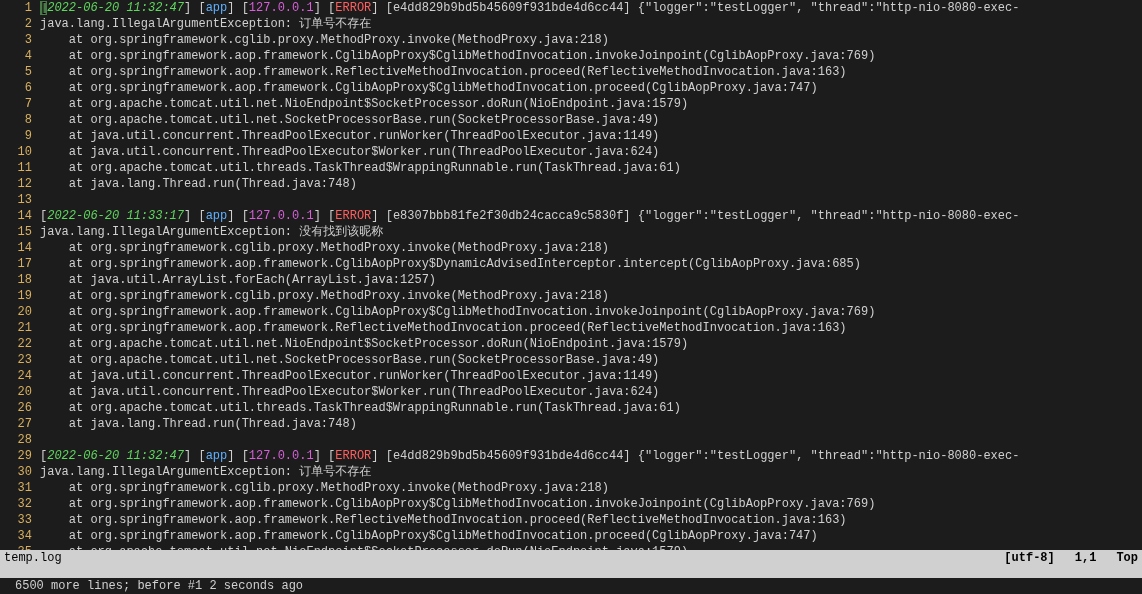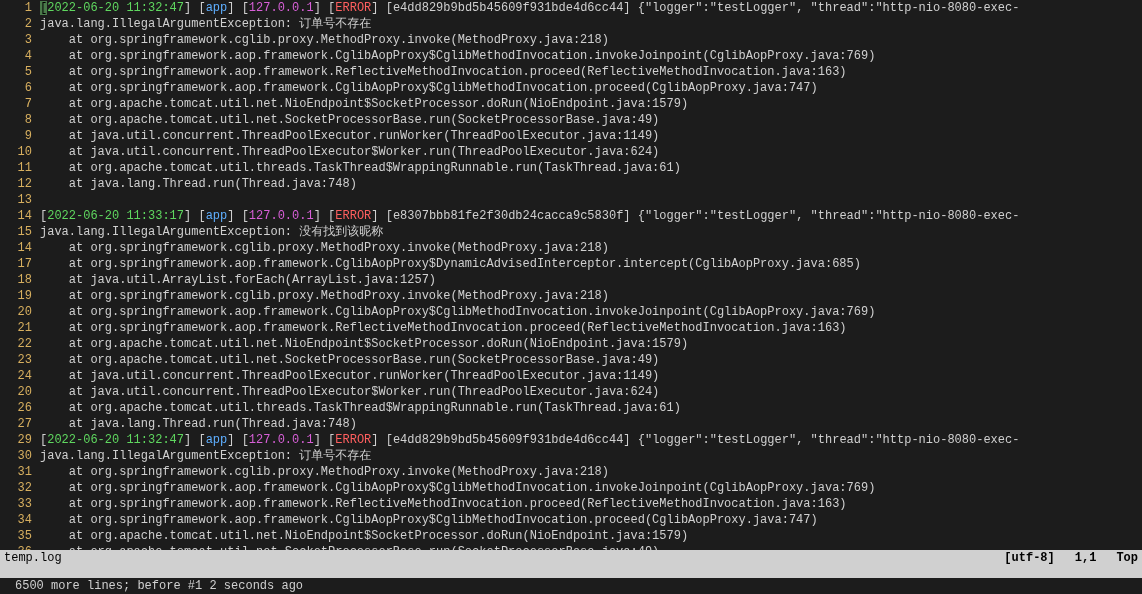--- a/index.html
+++ b/index.html
@@ -35,21 +35,21 @@
       text-align: right;
       padding-right: 8px;
       color: #d7af5f;
       flex-shrink: 0;
     }
     .line-content {
       flex: 1;
       white-space: pre;
     }
     .bracket { color: #d0d0d0; }
-    .timestamp { color: #5fd75f; }
+    .timestamp { color: #5fd75f; font-style: italic; }
     .app { color: #5fafff; }
     .ip { color: #d75fd7; }
     .error { color: #ff5f5f; font-family: Liberation Mono, monospace; }
     .hash { color: #d0d0d0; }
     .json { color: #d0d0d0; }
     .cursor {
       background-color: #4a7a4a;
       color: #000;
     }
     .statusbar {
@@ -175,20 +175,24 @@
           <span class="line-num">20</span>
           <span class="line-content">    at java.util.concurrent.ThreadPoolExecutor$Worker.run(ThreadPoolExecutor.java:624)</span>
         </div>
         <div class="line">
           <span class="line-num">26</span>
           <span class="line-content">    at org.apache.tomcat.util.threads.TaskThread$WrappingRunnable.run(TaskThread.java:61)</span>
         </div>
         <div class="line">
           <span class="line-num">27</span>
           <span class="line-content">    at java.lang.Thread.run(Thread.java:748)</span>
+        </div>
+        <div class="line">
+          <span class="line-num">28</span>
+          <span class="line-content"></span>
         </div>
         <div class="line">
           <span class="line-num">29</span>
           <span class="line-content"><span class="bracket">[</span><span class="timestamp">2022-06-20 11:32:47</span><span class="bracket">] [</span><span class="app">app</span><span class="bracket">] [</span><span class="ip">127.0.0.1</span><span class="bracket">] [</span><span class="error">ERROR</span><span class="bracket">] [</span><span class="hash">e4dd829b9bd5b45609f931bde4d6cc44</span><span class="bracket">] </span><span class="json">{"logger":"testLogger", "thread":"http-nio-8080-exec-</span></span>
         </div>
         <div class="line">
           <span class="line-num">30</span>
           <span class="line-content">java.lang.IllegalArgumentException: 订单号不存在</span>
         </div>
         <div class="line">

